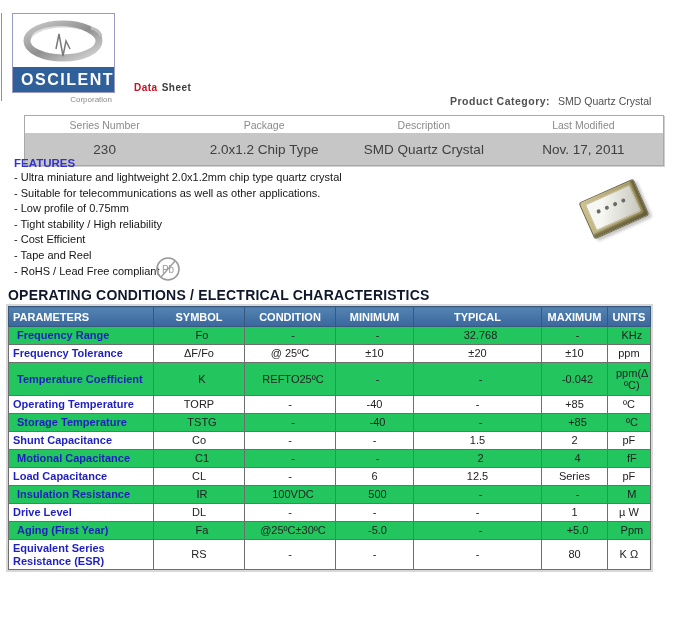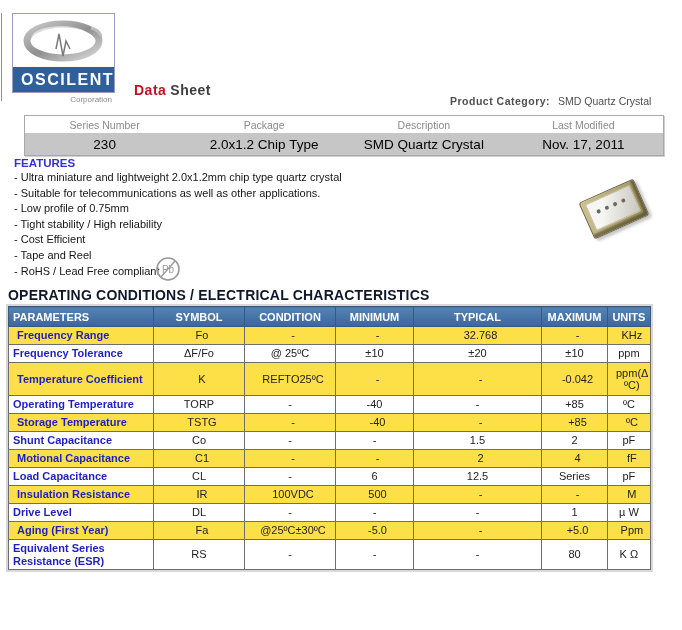--- a/index.html
+++ b/index.html
@@ -9,33 +9,33 @@
   
   .edge-line{position:absolute;left:1px;top:13px;width:1px;height:88px;background:#8c8cb4;}
   .logo-frame{position:absolute;left:12px;top:13px;width:103px;height:80px;
               border:1px solid #9a9ac2;background:#fff;box-sizing:border-box;}
   .logo-swirl{position:absolute;left:0;top:0;}
   .logo-bar{position:absolute;left:0;bottom:0;width:100%;height:25px;background:#30609a;
             display:flex;align-items:center;justify-content:flex-end;}
   .logo-name{color:#fff;font-weight:bold;font-size:16px;letter-spacing:1.5px;}
   .corporation{position:absolute;left:12px;top:95px;width:100px;text-align:right;
                font-size:8px;color:#8a8a8a;}
-  .title{position:absolute;left:122px;top:82px;font-size:14px;font-weight:bold;letter-spacing:.5px;padding-left:12px;}
+  .title{position:absolute;left:122px;top:82px;font-size:10px;font-weight:bold;letter-spacing:.5px;padding-left:12px;}
   .title .w1{color:#c41225;}
   .title .w2{color:#3d3d3d;margin-left:4px;}
   .prod-cat{position:absolute;left:450px;top:95px;font-size:10.5px;color:#4f4f4f;}
   .prod-cat .pc-label{letter-spacing:.5px;font-weight:bold;}
   .prod-cat .pc-value{margin-left:5px;}
 
   
   .info-table{position:absolute;left:24px;top:115px;width:640px;border-collapse:collapse;
               border:1px solid #a9a9a9;box-shadow:1px 1px 0 #cfcfcf;}
   .info-table td{width:25%;text-align:center;padding:0;}
   .info-head td{height:17px;font-size:10.5px;color:#8a8a8a;background:#fff;}
-  .info-vals td{height:22px;font-size:13.5px;color:#000000;background:#c6c6c6;}
+  .info-vals td{height:32px;font-size:13.5px;color:#404040;background:#c6c6c6;}
 
   
   .features-heading{position:absolute;left:14px;top:157px;font-size:11.5px;
                     font-weight:bold;color:#3333cc;}
   .features{position:absolute;left:14px;top:170px;margin:0;padding:0;list-style:none;
             font-size:11px;color:#151515;}
   .features li{height:15.6px;line-height:15.6px;white-space:nowrap;}
   .pb-icon{position:absolute;left:155px;top:256px;}
 
   
@@ -54,21 +54,21 @@
   .section-heading{position:absolute;left:8px;top:287px;font-size:14px;font-weight:bold;
                    color:#0f172a;letter-spacing:.2px;white-space:nowrap;}
   .spec-table{position:absolute;left:8px;top:306px;border-collapse:collapse;
               outline:2px solid #d8d8d8;font-size:11px;table-layout:fixed;}
   .spec-table th,.spec-table td{border:1px solid #6e6e6e;padding:0 2px;overflow:hidden;}
   .spec-table thead th{background:linear-gradient(#5583b2,#3a679d);color:#fff;
                        font-size:11px;height:19px;border-color:#38587e;text-align:center;}
   .spec-table thead th.param-h{text-align:left;padding-left:4px;}
   .spec-table td{text-align:center;color:#222;height:17px;line-height:1.1;}
   .spec-table td.param{text-align:left;padding-left:4px;font-weight:bold;color:#1f1fbf;}
-  .spec-table tr.gray td{background:#fde047;padding-left:8px;}
+  .spec-table tr.gray td{background:#22c55e;padding-left:8px;}
   .spec-table tr.tall-a td{height:32px;}
   .spec-table tr.tall-b td{height:29px;}
 </style>
 </head>
 <body>
 
 <div class="page">
 
   <div class="edge-line"></div>
 

